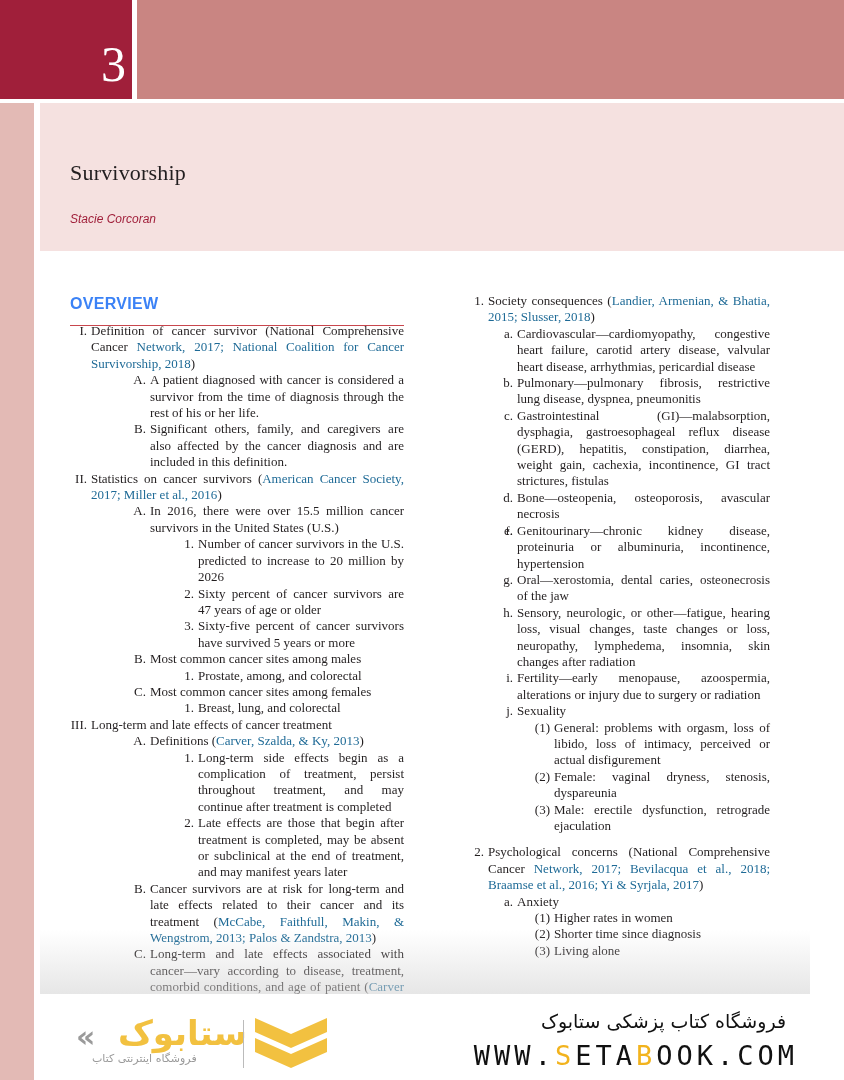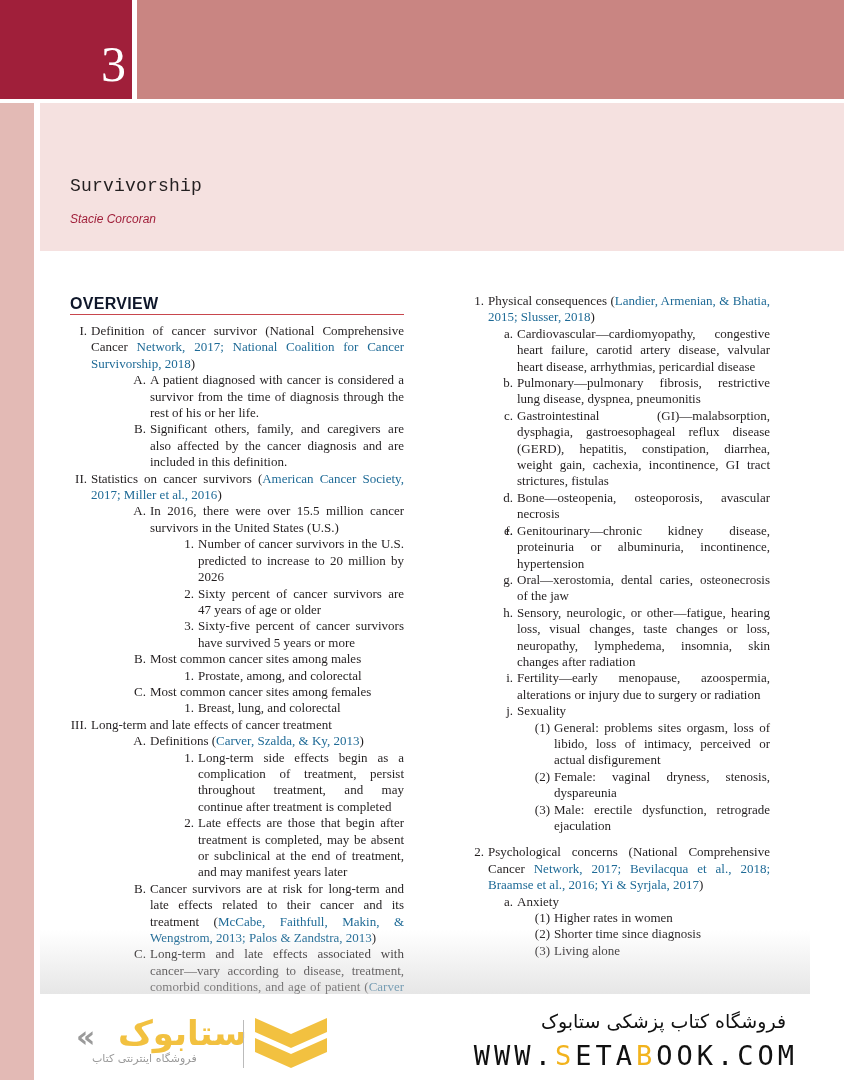--- a/index.html
+++ b/index.html
@@ -2,23 +2,23 @@
 <html><head>
 <meta charset="utf-8">
 <style>
   html,body{margin:0;padding:0;}
   body{width:844px;height:1080px;position:relative;overflow:hidden;background:#ffffff;font-family:"Liberation Serif","DejaVu Serif",serif;color:#231f20;}
   .chap-box{position:absolute;left:0;top:0;width:132px;height:99px;background:#a01f3a;}
   .chap-num{position:absolute;right:6px;bottom:10px;color:#fff;font-family:"Liberation Serif",serif;font-size:50px;line-height:1;}
   .top-band{position:absolute;left:137px;top:0;right:0;height:99px;background:#c98582;}
   .side-strip{position:absolute;left:0;top:103px;width:34px;bottom:0;background:#e3bab5;}
   .title-band{position:absolute;left:40px;top:103px;right:0;height:148px;background:#f5e1e0;}
-  .chap-title{position:absolute;left:70px;top:176px;font-family:Liberation Mono, monospace;font-size:18px;color:#231f20;letter-spacing:0.2px;}
+  .chap-title{position:absolute;left:70px;top:160px;font-family:Liberation Serif, serif;font-size:22px;color:#231f20;letter-spacing:0.2px;}
   .author{position:absolute;left:70px;top:212px;font-family:"Liberation Sans","DejaVu Sans",sans-serif;font-style:italic;font-size:12px;color:#a01f3a;}
-  .section-head{position:absolute;left:70px;top:295px;width:334px;border-bottom:1.5px solid #c8464d;font-family:"Liberation Sans","DejaVu Sans",sans-serif;font-weight:bold;font-size:16px;color:#0f172a;letter-spacing:0.3px;padding-bottom:1px;}
+  .section-head{position:absolute;left:70px;top:295px;width:334px;border-bottom:1.5px solid #c8464d;font-family:"Liberation Sans","DejaVu Sans",sans-serif;font-weight:bold;font-size:16px;color:#3b82f6;letter-spacing:0.3px;padding-bottom:12px;}
   .col{position:absolute;font-size:13px;line-height:16.4px;text-align:justify;}
   .col-left{left:70px;top:323px;width:334px;}
   .col-right{left:468px;top:293px;width:302px;}
   .item{position:relative;margin:0;}
   .lbl{position:absolute;text-align:right;}
   .cite{color:#1e6a96;}
   .fade{position:absolute;left:40px;right:34px;top:930px;height:64px;background:linear-gradient(to bottom,rgba(255,255,255,0),rgba(210,210,210,0.55));pointer-events:none;}
   .footer{position:absolute;left:34px;right:0;top:994px;bottom:0;background:#fff;}
   .logo-chev{position:absolute;left:76px;top:1019px;font-family:"DejaVu Sans",sans-serif;font-size:30px;color:#9a9a9a;font-weight:bold;letter-spacing:-6px;}
   .logo-word{position:absolute;left:118px;top:1013px;font-family:"DejaVu Sans",sans-serif;font-size:34px;color:#f2c140;font-weight:bold;}
@@ -58,32 +58,32 @@
     <div class="item" style="padding-left: 128px;"><span class="lbl" style="left: 102px; width: 22px;">1.</span><span>Breast, lung, and colorectal</span></div>
     <div class="item" style="padding-left: 21px;"><span class="lbl" style="left: -5px; width: 22px;">III.</span><span>Long-term and late effects of cancer treatment</span></div>
     <div class="item" style="padding-left: 80px;"><span class="lbl" style="left: 54px; width: 22px;">A.</span><span>Definitions (</span><span class="cite">Carver, Szalda, &amp; Ky, 2013</span><span>)</span></div>
     <div class="item" style="padding-left: 128px;"><span class="lbl" style="left: 102px; width: 22px;">1.</span><span>Long-term side effects begin as a complication of treatment, persist throughout treatment, and may continue after treatment is completed</span></div>
     <div class="item" style="padding-left: 128px;"><span class="lbl" style="left: 102px; width: 22px;">2.</span><span>Late effects are those that begin after treatment is completed, may be absent or subclinical at the end of treatment, and may manifest years later</span></div>
     <div class="item" style="padding-left: 80px;"><span class="lbl" style="left: 54px; width: 22px;">B.</span><span>Cancer survivors are at risk for long-term and late effects related to their cancer and its treatment (</span><span class="cite">McCabe, Faithfull, Makin, &amp; Wengstrom, 2013; Palos &amp; Zandstra, 2013</span><span>)</span></div>
     <div class="item" style="padding-left: 80px;"><span class="lbl" style="left: 54px; width: 22px;">C.</span><span>Long-term and late effects associated with cancer—vary according to disease, treatment, comorbid conditions, and age of patient (</span><span class="cite">Carver et al., 2013; Economou, Hurria, &amp; Grant, 2012; Stein, Syrjala, &amp; Andrykowski, 2008</span><span>)</span></div>
     <div class="item" style="padding-left: 80px;"><span class="lbl" style="left: 54px; width: 22px;">D.</span><span>Long-term and late effects of cancer treatment</span></div>
   </div>
 <div class="col col-right" id="right-col">
-    <div class="item" style="padding-left: 20px;"><span class="lbl" style="left: -12px; width: 28px;">1.</span><span>Physical consequences (</span><span class="cite">Landier, Armenian, &amp; Bhatia, 2015; Slusser, 2018</span><span>)</span></div>
+    <div class="item" style="padding-left: 20px;"><span class="lbl" style="left: -12px; width: 28px;">1.</span><span>Society consequences (</span><span class="cite">Landier, Armenian, &amp; Bhatia, 2015; Slusser, 2018</span><span>)</span></div>
     <div class="item" style="padding-left: 49px;"><span class="lbl" style="left: 17px; width: 28px;">a.</span><span>Cardiovascular—cardiomyopathy, congestive heart failure, carotid artery disease, valvular heart disease, arrhythmias, pericardial disease</span></div>
     <div class="item" style="padding-left: 49px;"><span class="lbl" style="left: 17px; width: 28px;">b.</span><span>Pulmonary—pulmonary fibrosis, restrictive lung disease, dyspnea, pneumonitis</span></div>
     <div class="item" style="padding-left: 49px;"><span class="lbl" style="left: 17px; width: 28px;">c.</span><span>Gastrointestinal (GI)—malabsorption, dysphagia, gastroesophageal reflux disease (GERD), hepatitis, constipation, diarrhea, weight gain, cachexia, incontinence, GI tract strictures, fistulas</span></div>
     <div class="item" style="padding-left: 49px;"><span class="lbl" style="left: 17px; width: 28px;">d.</span><span>Bone—osteopenia, osteoporosis, avascular necrosis</span></div>
     <div class="item" style="padding-left: 49px;"><span class="lbl" style="left: 17px; width: 28px;">e.</span></div>
     <div class="item" style="padding-left: 49px;"><span class="lbl" style="left: 17px; width: 28px;">f.</span><span>Genitourinary—chronic kidney disease, proteinuria or albuminuria, incontinence, hypertension</span></div>
     <div class="item" style="padding-left: 49px;"><span class="lbl" style="left: 17px; width: 28px;">g.</span><span>Oral—xerostomia, dental caries, osteonecrosis of the jaw</span></div>
     <div class="item" style="padding-left: 49px;"><span class="lbl" style="left: 17px; width: 28px;">h.</span><span>Sensory, neurologic, or other—fatigue, hearing loss, visual changes, taste changes or loss, neuropathy, lymphedema, insomnia, skin changes after radiation</span></div>
     <div class="item" style="padding-left: 49px;"><span class="lbl" style="left: 17px; width: 28px;">i.</span><span>Fertility—early menopause, azoospermia, alterations or injury due to surgery or radiation</span></div>
     <div class="item" style="padding-left: 49px;"><span class="lbl" style="left: 17px; width: 28px;">j.</span><span>Sexuality</span></div>
-    <div class="item" style="padding-left: 86px;"><span class="lbl" style="left: 54px; width: 28px;">(1)</span><span>General: problems sites orgasm, loss of libido, loss of intimacy, perceived or actual disfigurement</span></div>
+    <div class="item" style="padding-left: 86px;"><span class="lbl" style="left: 54px; width: 28px;">(1)</span><span>General: problems with orgasm, loss of libido, loss of intimacy, perceived or actual disfigurement</span></div>
     <div class="item" style="padding-left: 86px;"><span class="lbl" style="left: 54px; width: 28px;">(2)</span><span>Female: vaginal dryness, stenosis, dyspareunia</span></div>
     <div class="item" style="padding-left: 86px;"><span class="lbl" style="left: 54px; width: 28px;">(3)</span><span>Male: erectile dysfunction, retrograde ejaculation</span></div>
     <div class="item" style="padding-left: 20px; margin-top: 10px;"><span class="lbl" style="left: -12px; width: 28px;">2.</span><span>Psychological concerns (National Comprehensive Cancer </span><span class="cite">Network, 2017; Bevilacqua et al., 2018; Braamse et al., 2016; Yi &amp; Syrjala, 2017</span><span>)</span></div>
     <div class="item" style="padding-left: 49px;"><span class="lbl" style="left: 17px; width: 28px;">a.</span><span>Anxiety</span></div>
     <div class="item" style="padding-left: 86px;"><span class="lbl" style="left: 54px; width: 28px;">(1)</span><span>Higher rates in women</span></div>
     <div class="item" style="padding-left: 86px;"><span class="lbl" style="left: 54px; width: 28px;">(2)</span><span>Shorter time since diagnosis</span></div>
     <div class="item" style="padding-left: 86px;"><span class="lbl" style="left: 54px; width: 28px;">(3)</span><span>Living alone</span></div>
   </div>
 
 <div class="fade"></div>

